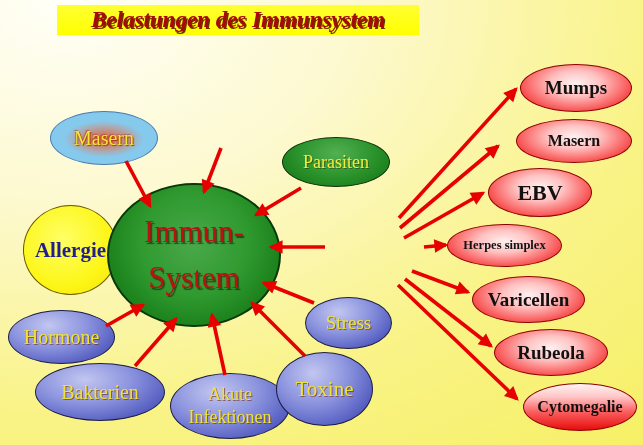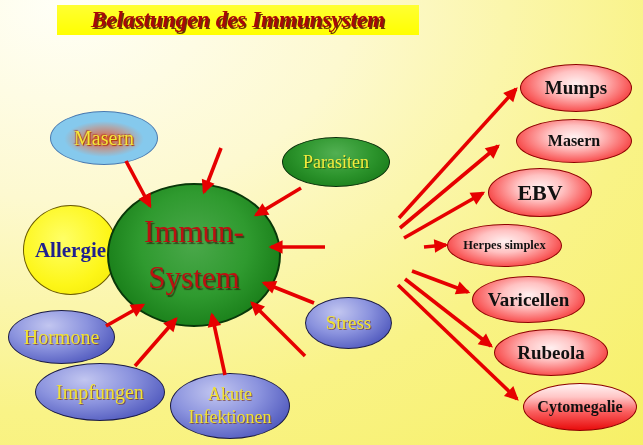--- a/index.html
+++ b/index.html
@@ -113,28 +113,31 @@
   <div class="node parasiten">
     <span>Parasiten</span>
   </div>
 
 
   <div class="node blue hormone">
     <span>Hormone</span>
   </div>
 
   <div class="node blue impfungen">
-    <span>Impfungen</span>
+    <span>Bakterien</span>
   </div>
 
   <div class="node blue akute">
     <span>Akute</span>
     <span>Infektionen</span>
   </div>
 
+  <div class="node blue toxine">
+    <span>Toxine</span>
+  </div>
 
   <div class="node blue stress">
     <span>Stress</span>
   </div>
 
   <div class="node red mumps">
     <span>Mumps</span>
   </div>
   <div class="node red masern">
     <span>Masern</span>

